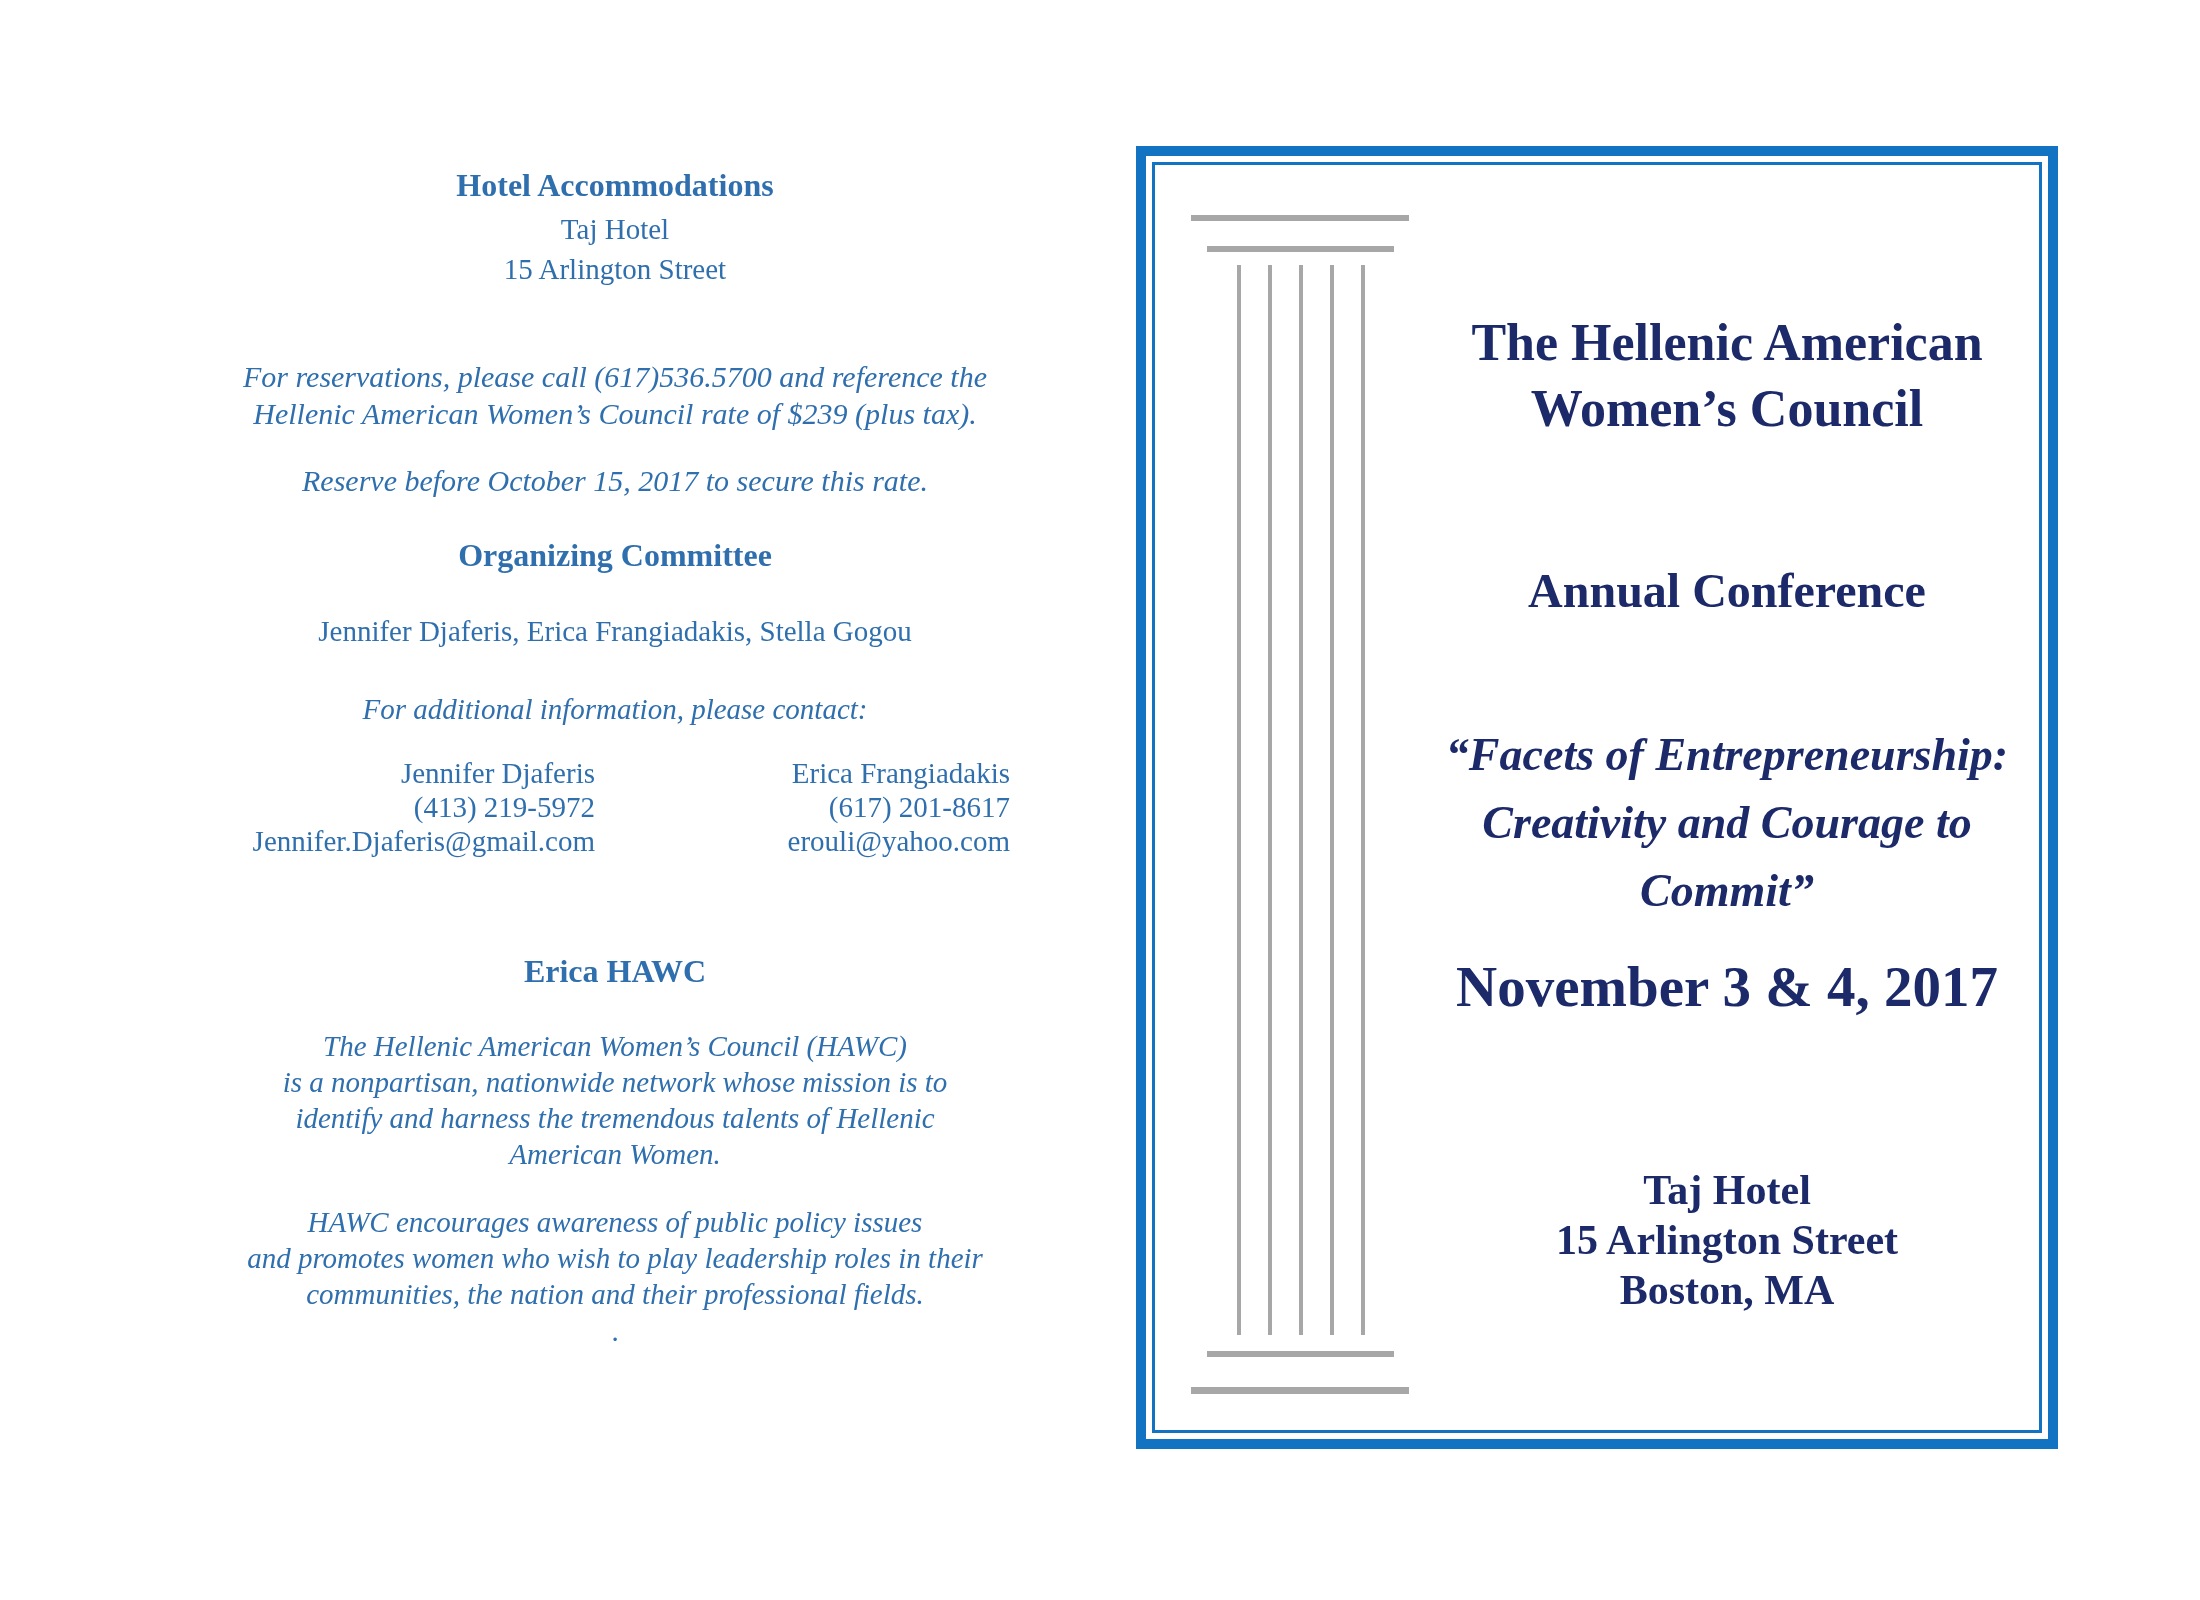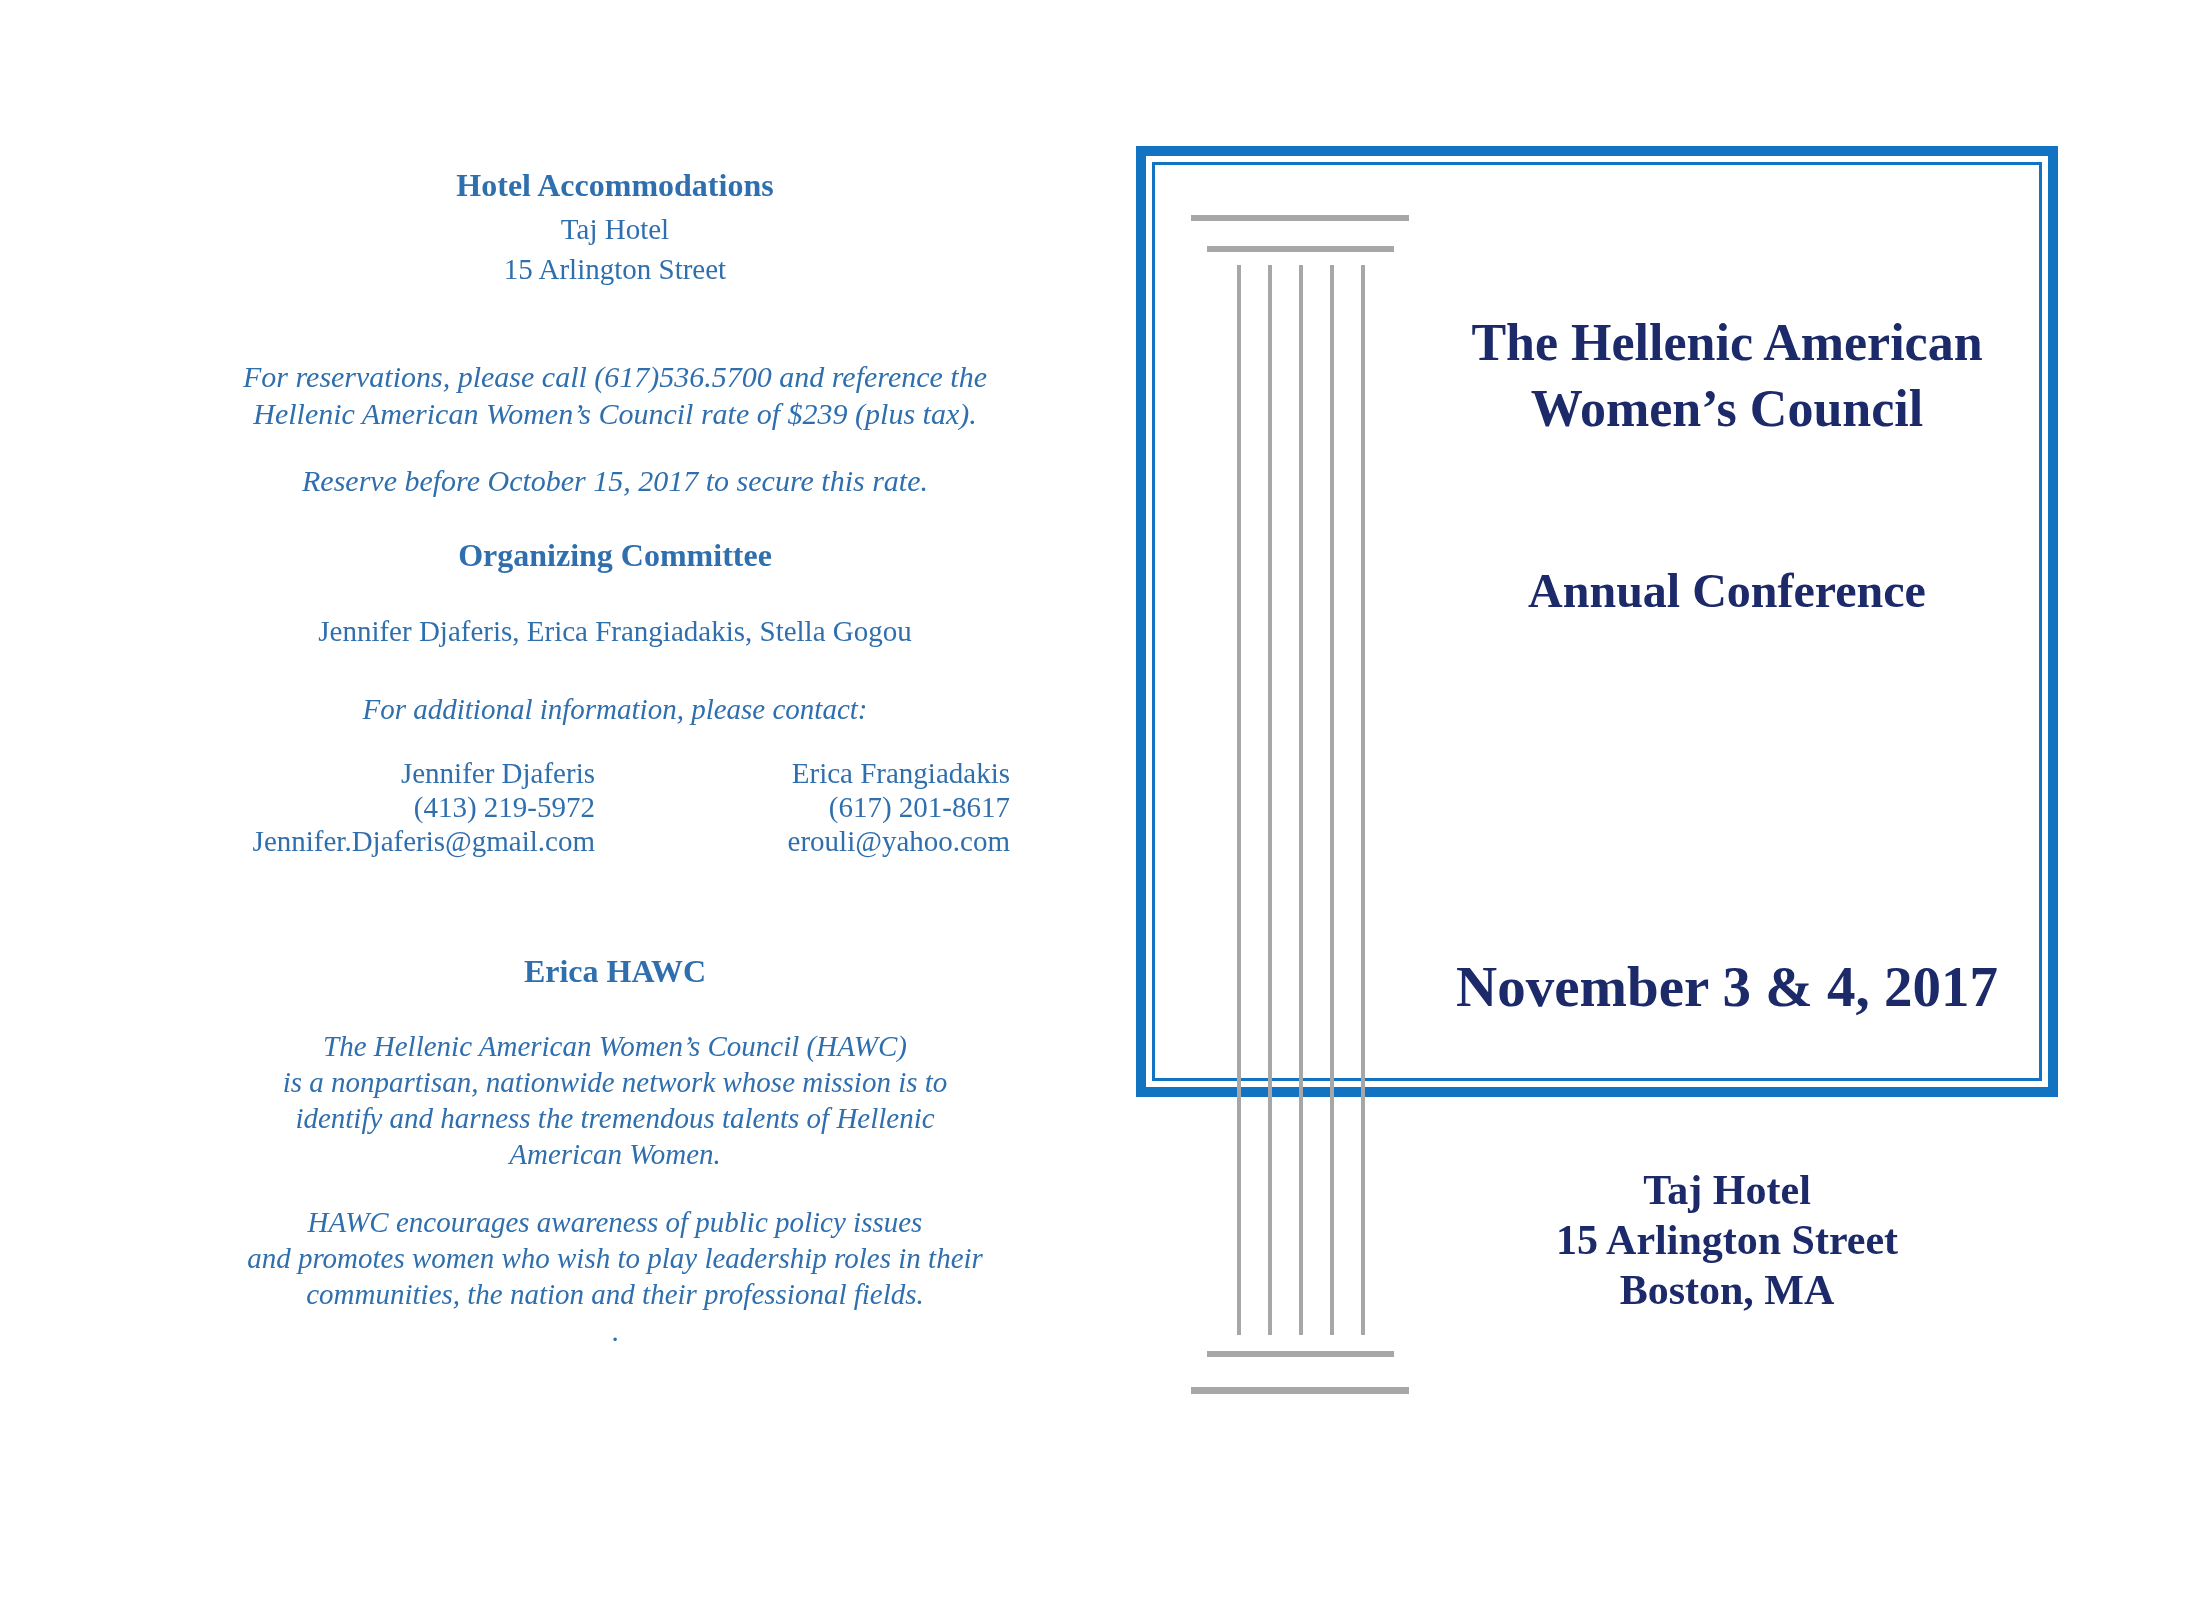--- a/index.html
+++ b/index.html
@@ -45,21 +45,21 @@
     color: var(--left-blue, #2f6fae);
     cursor: pointer;
   }
   .about-para { font-style: italic; font-size: 29px; line-height: 36px; }
   .trailing-dot { font-size: 29px; }
 
   
   .cover-panel {
     position: absolute;
     left: 1136px; top: 146px;
-    width: 922px; height: 951px;
+    width: 922px; height: 1303px;
     border: 10px solid var(--border-blue, #1173c1);
     background: #ffffff;
   }
   .cover-inner {
     position: absolute;
     left: 6px; top: 6px; right: 6px; bottom: 6px;
     border: 3px solid var(--border-blue, #1173c1);
   }
   
   .column-graphic { position: absolute; left: 0; top: 0; width: 270px; height: 100%; }
@@ -138,20 +138,23 @@
         <div class="flute f4"></div>
         <div class="flute f5"></div>
         <div class="col-bar base-1"></div>
         <div class="col-bar base-2"></div>
       </div>
 
       <div class="cover-text-area">
         <div class="cv org-name">The Hellenic American
 Women’s Council</div>
         <div class="cv event">Annual Conference</div>
+        <div class="cv theme">“Facets of Entrepreneurship:
+Creativity and Courage to
+Commit”</div>
         <div class="cv dates">November 3 &amp; 4, 2017</div>
         <div class="cv venue">Taj Hotel
 15 Arlington Street
 Boston, MA</div>
       </div>
 
     </div>
   </div>
 
 </div>

